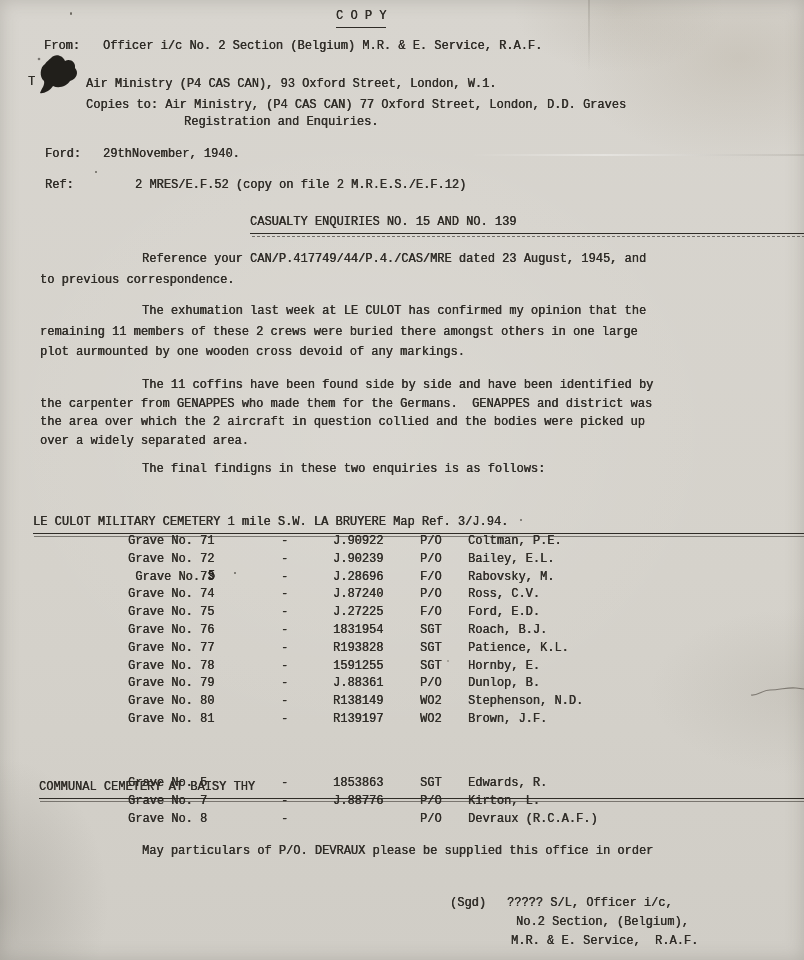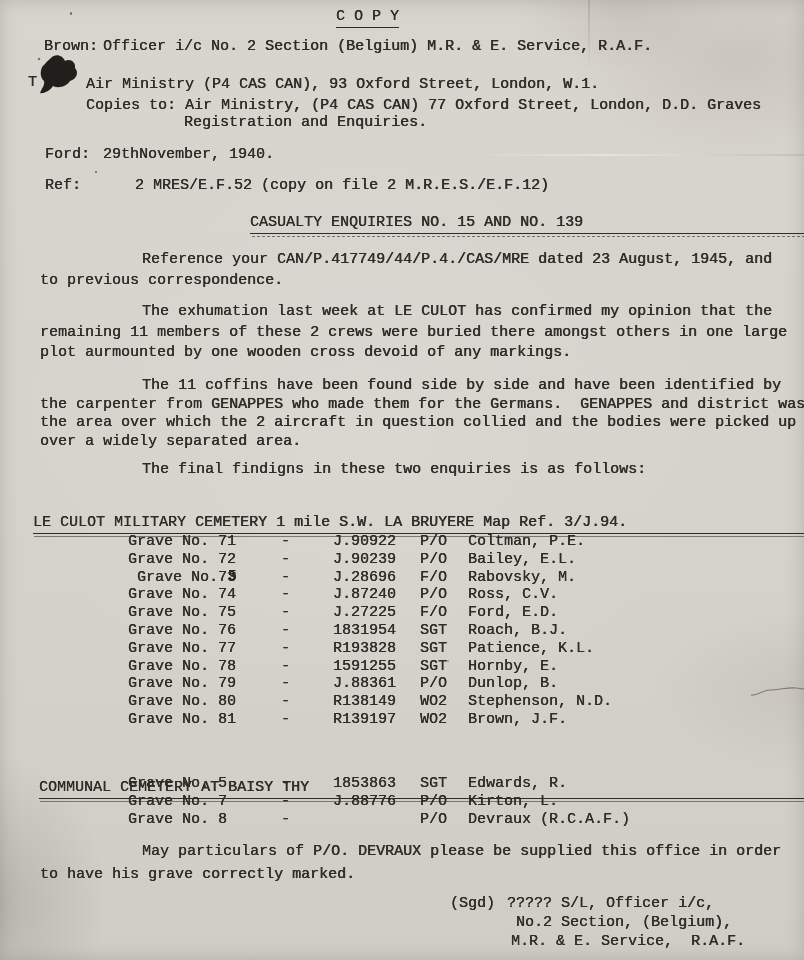--- a/index.html
+++ b/index.html
@@ -10,21 +10,21 @@
       radial-gradient(ellipse 150px 90px at 77% 1%, rgba(160,152,136,0.22), transparent 70%),
       radial-gradient(ellipse 180px 240px at 0% 94%, rgba(130,126,118,0.30), transparent 60%),
       radial-gradient(ellipse 220px 120px at 100% 72%, rgba(150,145,133,0.18), transparent 70%),
       radial-gradient(ellipse 500px 420px at 45% 45%, rgba(255,255,255,0.10), transparent 75%),
       linear-gradient(180deg,#d8d5cf 0%,#d5d2cb 60%,#d0cdc6 100%);
     box-shadow:inset 0 0 18px rgba(90,86,78,0.25);
     font-family:"Liberation Mono","DejaVu Sans Mono",monospace;
   }
   .t{
     position:absolute;white-space:pre;
-    font-size:15px;line-height:17px;color:#2f2c27;
+    font-size:12px;line-height:17px;color:#2f2c27;
     text-shadow:0.35px 0 0 rgba(47,44,39,0.85), 0 0 0.6px rgba(47,44,39,0.45);
   }
   .ul{border-bottom:1.6px solid #2f2c27;padding-bottom:2px;}
   .ul2{position:relative;border-bottom:1.5px solid #2f2c27;padding-bottom:2px;}
   .ul2::after{content:"";position:absolute;left:1px;right:-2px;bottom:-4px;
     border-bottom:1.3px solid rgba(47,44,39,0.55);}
   .uldash{position:relative;border-bottom:1.4px solid #2f2c27;padding-bottom:2px;}
   .uldash::after{content:"";position:absolute;left:2px;right:-1px;bottom:-4px;
     border-bottom:1.3px dashed rgba(47,44,39,0.6);}
   .tbl{position:absolute;}
@@ -46,21 +46,21 @@
     background:linear-gradient(90deg,transparent,rgba(255,255,255,0.35) 40%,rgba(120,115,105,0.18));}
   svg{position:absolute;}
 </style>
 </head>
 <body>
 
 <div class="page">
 
   <div class="t ul" style="left:336px;top:8px;">C O P Y</div>
 
-  <div class="t" style="left:44px;top:38px;">Brown:</div>
+  <div class="t" style="left:44px;top:38px;">From:</div>
   <div class="t" style="left:103px;top:38px;">Officer i/c No. 2 Section (Belgium) M.R. &amp; E. Service, R.A.F.</div>
 
   <div class="t" style="left:28px;top:74px;">T</div>
   <div class="t" style="left:86px;top:76px;">Air Ministry (P4 CAS CAN), 93 Oxford Street, London, W.1.</div>
   <div class="t" style="left:86px;top:97px;">Copies to: Air Ministry, (P4 CAS CAN) 77 Oxford Street, London, D.D. Graves</div>
   <div class="t" style="left:184px;top:114px;">Registration and Enquiries.</div>
 
   <svg style="left:36px;top:53px;" width="50" height="44" viewBox="0 0 50 44">
     <path d="M15,5 C19,0 27,2 29,8 C34,5 40,9 39,15 C43,19 41,26 34,28 C31,33 23,36 17,33 C14,38 7,41 4,40 C6,35 9,32 8,28 C3,24 4,14 9,11 C11,8 13,7 15,5 Z" fill="#191714" opacity="0.96"></path>
     <circle cx="3" cy="6" r="1.3" fill="#191714" opacity="0.5"></circle>
@@ -88,21 +88,20 @@
 
   <div class="t" style="left:142px;top:461px;">The final findigns in these two enquiries is as follows:</div>
 
   <div class="t ul2" style="left:33px;top:494px;">LE CULOT MILITARY CEMETERY 1 mile S.W. LA BRUYERE Map Ref. 3/J.94.</div>
   <div class="t tbl" id="table1" style="left:128px;top:533px;width:600px;"><div class="trow"><span class="tcell c-grave">Grave No. 71</span><span class="tcell c-dash">-</span><span class="tcell c-no">J.90922</span><span class="tcell c-rank">P/O</span><span class="tcell c-name">Coltman, P.E.</span></div><div class="trow"><span class="tcell c-grave">Grave No. 72</span><span class="tcell c-dash">-</span><span class="tcell c-no">J.90239</span><span class="tcell c-rank">P/O</span><span class="tcell c-name">Bailey, E.L.</span></div><div class="trow"><span class="tcell c-grave"> Grave No.7<span class="ovr"><span class="ovr-ch">3</span><span class="ovr-ch">5</span></span></span><span class="tcell c-dash">-</span><span class="tcell c-no">J.28696</span><span class="tcell c-rank">F/O</span><span class="tcell c-name">Rabovsky, M.</span></div><div class="trow"><span class="tcell c-grave">Grave No. 74</span><span class="tcell c-dash">-</span><span class="tcell c-no">J.87240</span><span class="tcell c-rank">P/O</span><span class="tcell c-name">Ross, C.V.</span></div><div class="trow"><span class="tcell c-grave">Grave No. 75</span><span class="tcell c-dash">-</span><span class="tcell c-no">J.27225</span><span class="tcell c-rank">F/O</span><span class="tcell c-name">Ford, E.D.</span></div><div class="trow"><span class="tcell c-grave">Grave No. 76</span><span class="tcell c-dash">-</span><span class="tcell c-no">1831954</span><span class="tcell c-rank">SGT</span><span class="tcell c-name">Roach, B.J.</span></div><div class="trow"><span class="tcell c-grave">Grave No. 77</span><span class="tcell c-dash">-</span><span class="tcell c-no">R193828</span><span class="tcell c-rank">SGT</span><span class="tcell c-name">Patience, K.L.</span></div><div class="trow"><span class="tcell c-grave">Grave No. 78</span><span class="tcell c-dash">-</span><span class="tcell c-no">1591255</span><span class="tcell c-rank">SGT</span><span class="tcell c-name">Hornby, E.</span></div><div class="trow"><span class="tcell c-grave">Grave No. 79</span><span class="tcell c-dash">-</span><span class="tcell c-no">J.88361</span><span class="tcell c-rank">P/O</span><span class="tcell c-name">Dunlop, B.</span></div><div class="trow"><span class="tcell c-grave">Grave No. 80</span><span class="tcell c-dash">-</span><span class="tcell c-no">R138149</span><span class="tcell c-rank">WO2</span><span class="tcell c-name">Stephenson, N.D.</span></div><div class="trow"><span class="tcell c-grave">Grave No. 81</span><span class="tcell c-dash">-</span><span class="tcell c-no">R139197</span><span class="tcell c-rank">WO2</span><span class="tcell c-name">Brown, J.F.</span></div></div>
 
   <div class="t ul2" style="left:39px;top:739px;">COMMUNAL CEMETERY AT BAISY THY</div>
   <div class="t tbl tbl2" id="table2" style="left:128px;top:775px;width:600px;"><div class="trow"><span class="tcell c-grave">Grave No. 5</span><span class="tcell c-dash">-</span><span class="tcell c-no">1853863</span><span class="tcell c-rank">SGT</span><span class="tcell c-name">Edwards, R.</span></div><div class="trow"><span class="tcell c-grave">Grave No. 7</span><span class="tcell c-dash">-</span><span class="tcell c-no">J.88776</span><span class="tcell c-rank">P/O</span><span class="tcell c-name">Kirton, L.</span></div><div class="trow"><span class="tcell c-grave">Grave No. 8</span><span class="tcell c-dash">-</span><span class="tcell c-no"></span><span class="tcell c-rank">P/O</span><span class="tcell c-name">Devraux (R.C.A.F.)</span></div></div>
 
   <div class="t" style="left:142px;top:843px;">May particulars of P/O. DEVRAUX please be supplied this office in order</div>
-  <div class="t" style="left:40px;top:866px;">to have his grave correctly marked.</div>
 
   <div class="t" style="left:450px;top:895px;">(Sgd)</div>
   <div class="t" style="left:507px;top:895px;">????? S/L, Officer i/c,</div>
   <div class="t" style="left:516px;top:914px;">No.2 Section, (Belgium),</div>
   <div class="t" style="left:511px;top:933px;">M.R. &amp; E. Service,  R.A.F.</div>
 
   <div class="crease-v"></div>
   <div class="crease-h"></div>
   <svg style="left:750px;top:684px;" width="54" height="16" viewBox="0 0 54 16">
     <path d="M1,11 C8,12 12,6 20,6 C30,6 38,3 46,4 L54,5" fill="none" stroke="#6b675f" stroke-width="1.1" opacity="0.8"></path>

